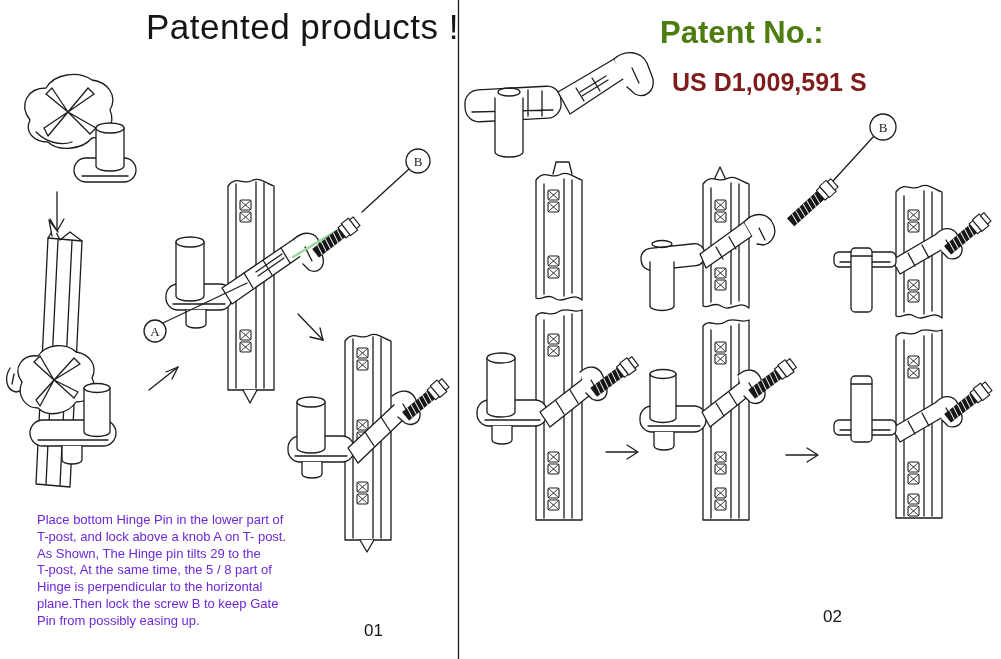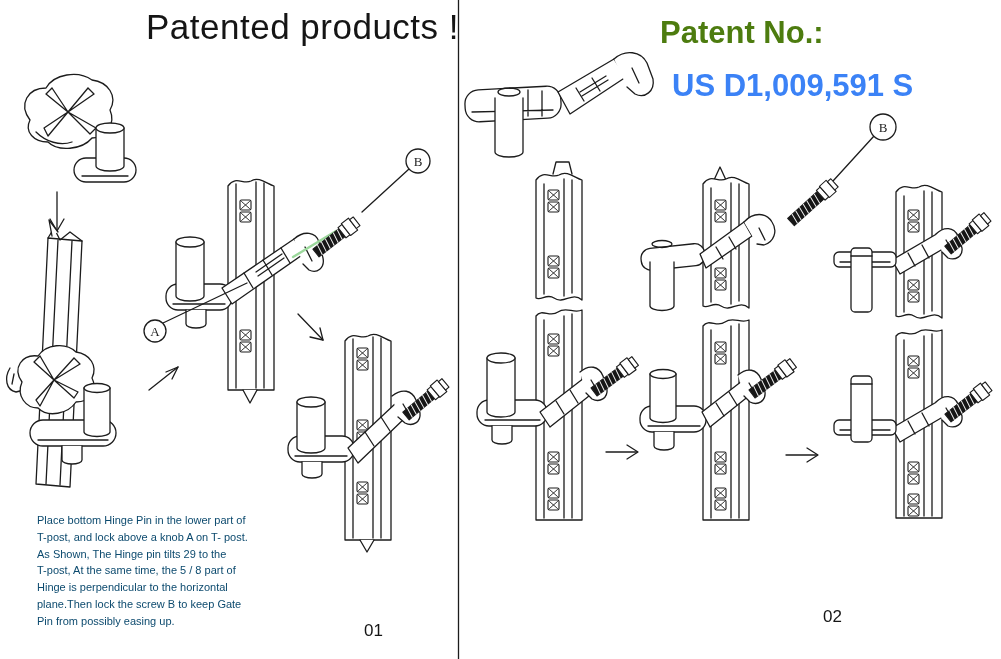--- a/index.html
+++ b/index.html
@@ -3,23 +3,23 @@
 <meta charset="utf-8">
 <style>
   * { margin:0; padding:0; box-sizing:border-box; }
   html,body { width:1001px; height:659px; background:#fff; overflow:hidden;
               font-family:"Liberation Sans", sans-serif; }
   .stage { position:relative; width:1001px; height:659px; background:#fff; }
   svg.art { position:absolute; left:0; top:0; }
   .left-title { position:absolute; left:146px; top:7px; width:290px; text-align:center;
                 font-size:35px; color:#151515; letter-spacing:.5px; white-space:nowrap; }
   .rt1 { position:absolute; left:660px; top:15px; font-size:31px; font-weight:700; color:#4d7c0f; white-space:nowrap; }
-  .rt2 { position:absolute; left:672px; top:68px; font-size:31px; font-weight:700; color:#3b82f6; white-space:nowrap; }
+  .rt2 { position:absolute; left:672px; top:68px; font-size:25px; font-weight:700; color:#7f1d1d; white-space:nowrap; }
   .instructions { position:absolute; left:37px; top:512px; width:276px;
-                  font-size:11px; line-height:16.8px; color:#0c4a6e; }
+                  font-size:13px; line-height:16.8px; color:#6d28d9; }
   .pageno { position:absolute; font-size:17px; color:#151515; }
   .p1 { left:364px; top:621px; }
   .p2 { left:823px; top:607px;text-align:center; }
   text.lbl { font-family:"Liberation Serif", serif; font-size:13px; fill:#222; }
 </style>
 </head>
 <body>
 
 <div class="stage">
 

